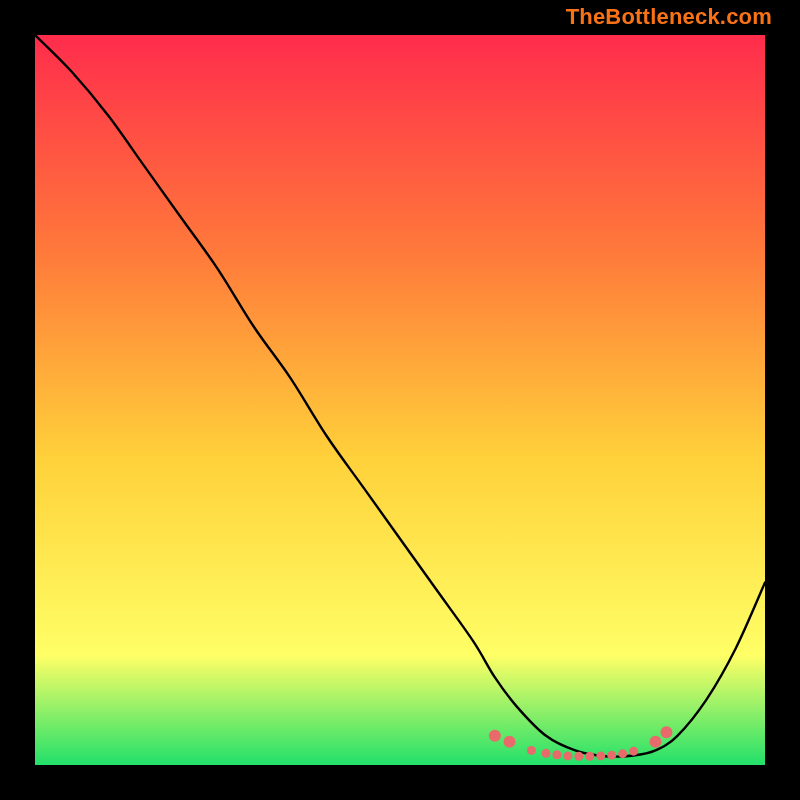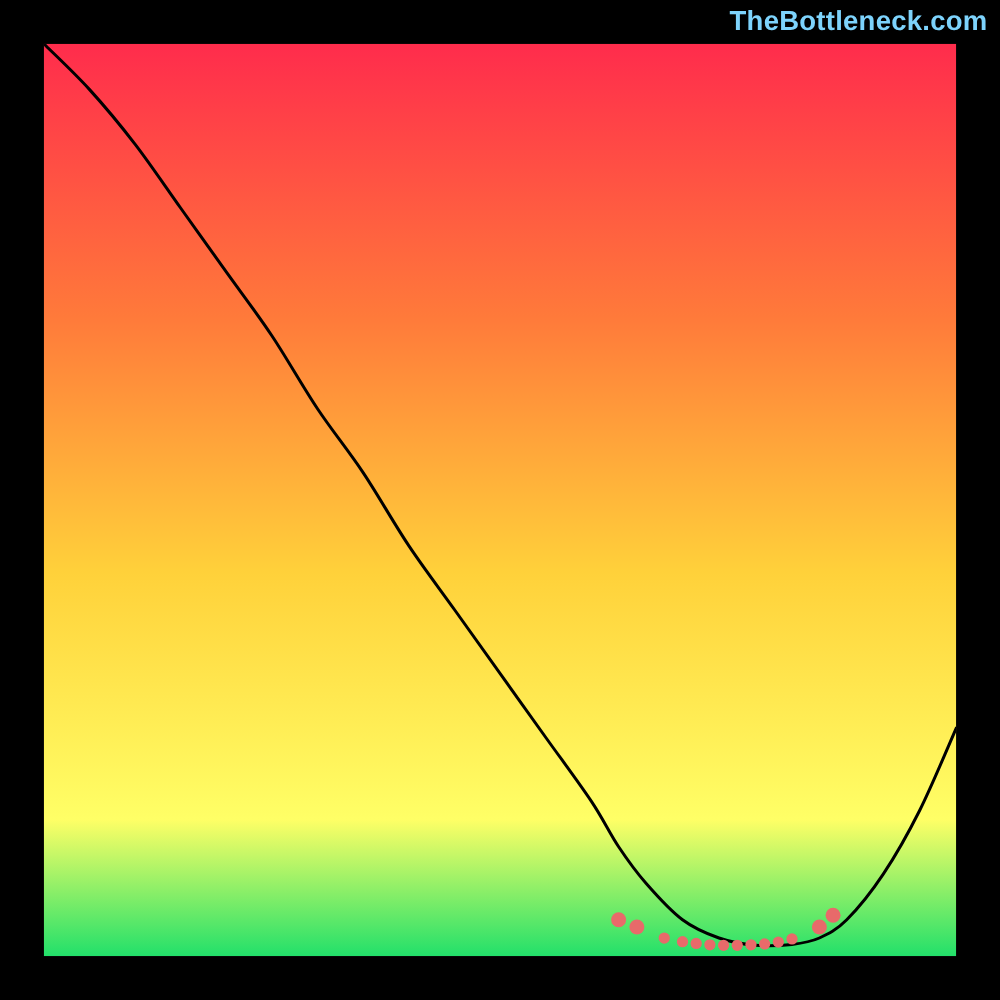--- a/index.html
+++ b/index.html
@@ -6,25 +6,25 @@
   html, body { width: 800px; height: 800px; overflow: hidden; background: #000; }
   .frame {
     position: relative;
     width: 800px;
     height: 800px;
     background: #000;
   }
   .watermark {
     position: absolute;
     top: 4px;
-    right: 10px;
+    right: 28px;
     font-family: Arial, Helvetica, sans-serif;
     font-size: 22px;
     font-weight: bold;
-    color: #7dd3fc;
+    color: #f97316;
     letter-spacing: 0.2px;
     z-index: 10;
   }
   .plot {
     position: absolute;
     left: 35px;
     top: 35px;
     width: 730px;
     height: 730px;
   }

